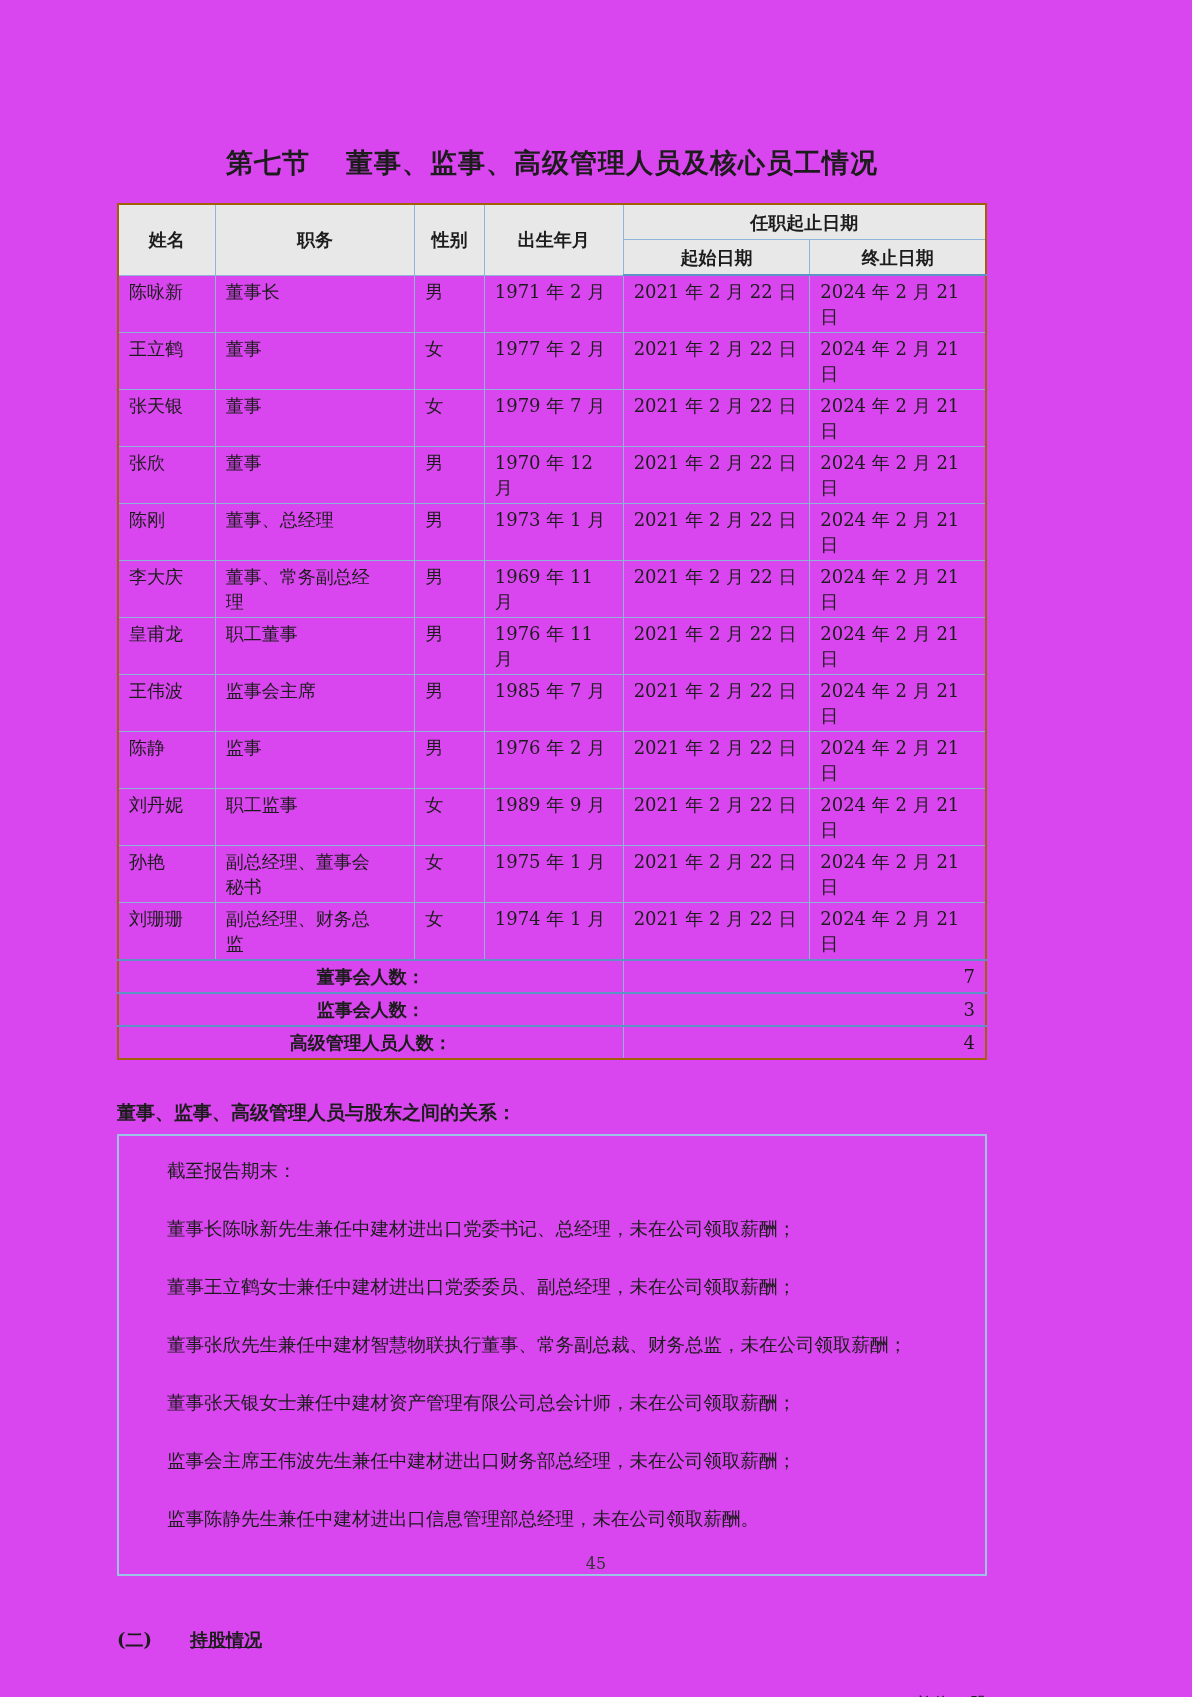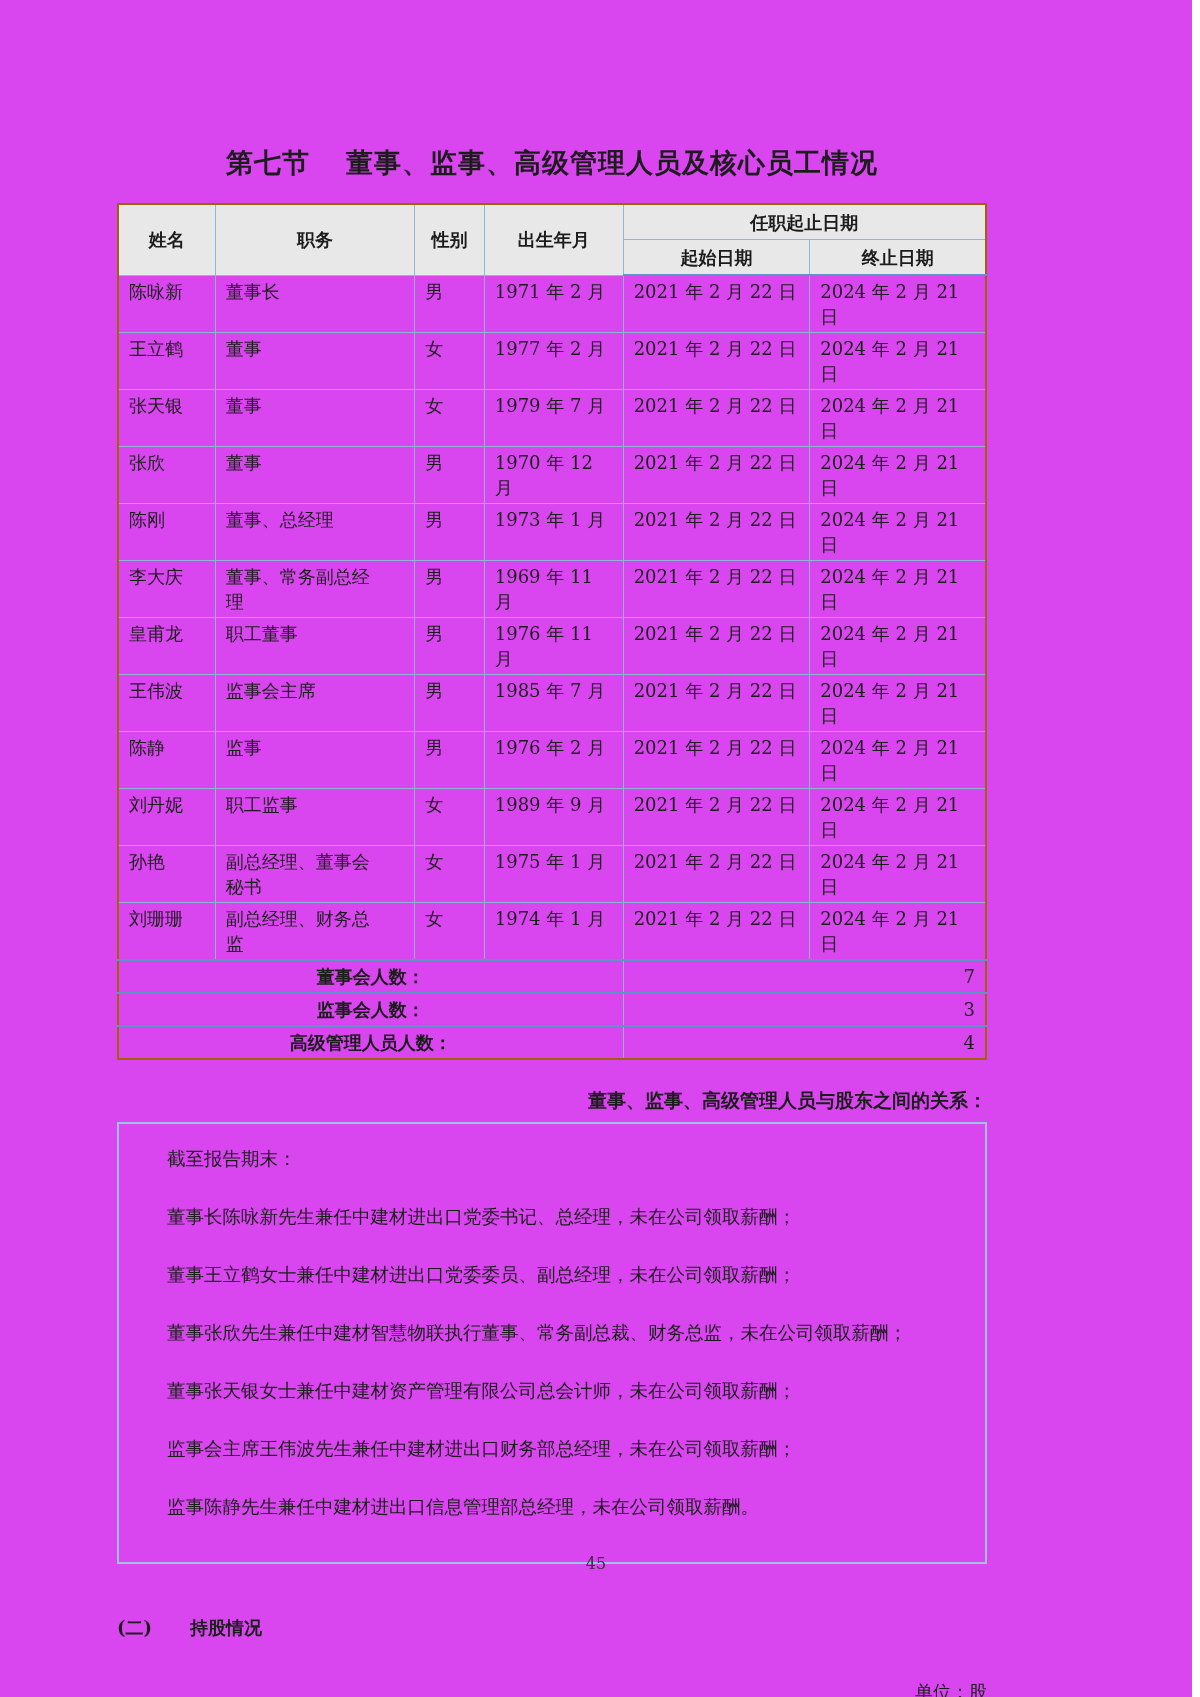--- a/index.html
+++ b/index.html
@@ -46,33 +46,33 @@
     text-align:center;
     vertical-align:middle;
     height:28px;
   }
   table.basic thead tr:last-child th{border-bottom:2px solid #5e93c5;}
   td.c-title{white-space:pre-line;}
   td.c-gender{padding-left:14px;}
   tr.summary td{border-top:2px solid #5e93c5;height:25px;}
   tr.summary td.label{text-align:center;font-weight:bold;border-radius:8px;}
   tr.summary td.value{text-align:right;}
-  .rel-heading{margin-top:28px;font-size:19px;font-weight:bold;text-align:right;}
+  .rel-heading{margin-top:40px;font-size:19px;font-weight:bold;}
   .rel-box{
     margin-top:8px;
     border:2px solid #9cc2e5;
     padding:22px 40px 10px 48px;
     box-sizing:border-box;
   }
   .rel-box p{
     margin:0 0 33px 0;
     font-size:18.5px;
     line-height:25px;
   }
-  .h2b{margin-top:52px;}
+  .h2b{margin-top:52px;text-decoration:underline;}
   .unit-note{margin-top:40px;text-align:right;font-size:18px;}
   .page-number{
     position:absolute;
     left:0;right:0;bottom:124px;
     text-align:center;
     font-size:16px;
     color:#333;
   }
 </style>
 </head>

